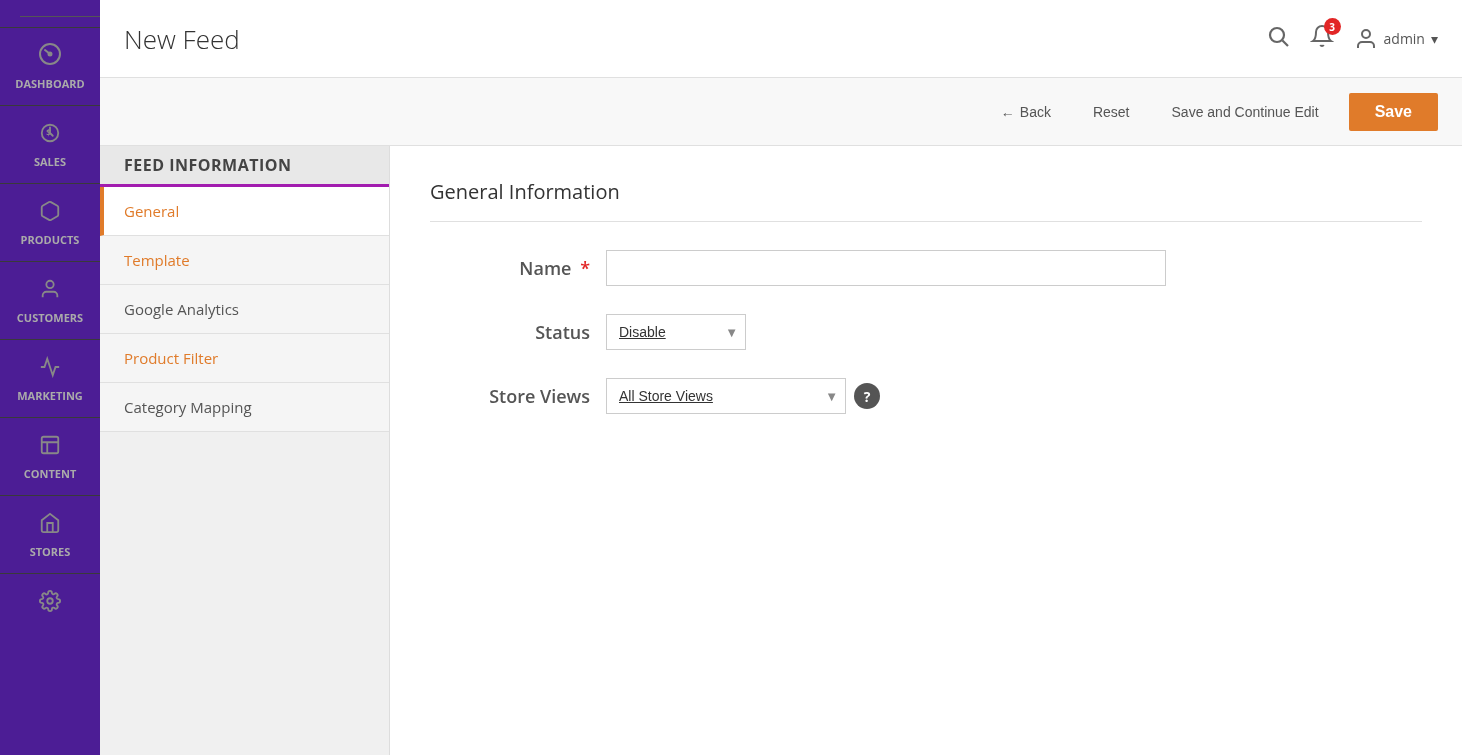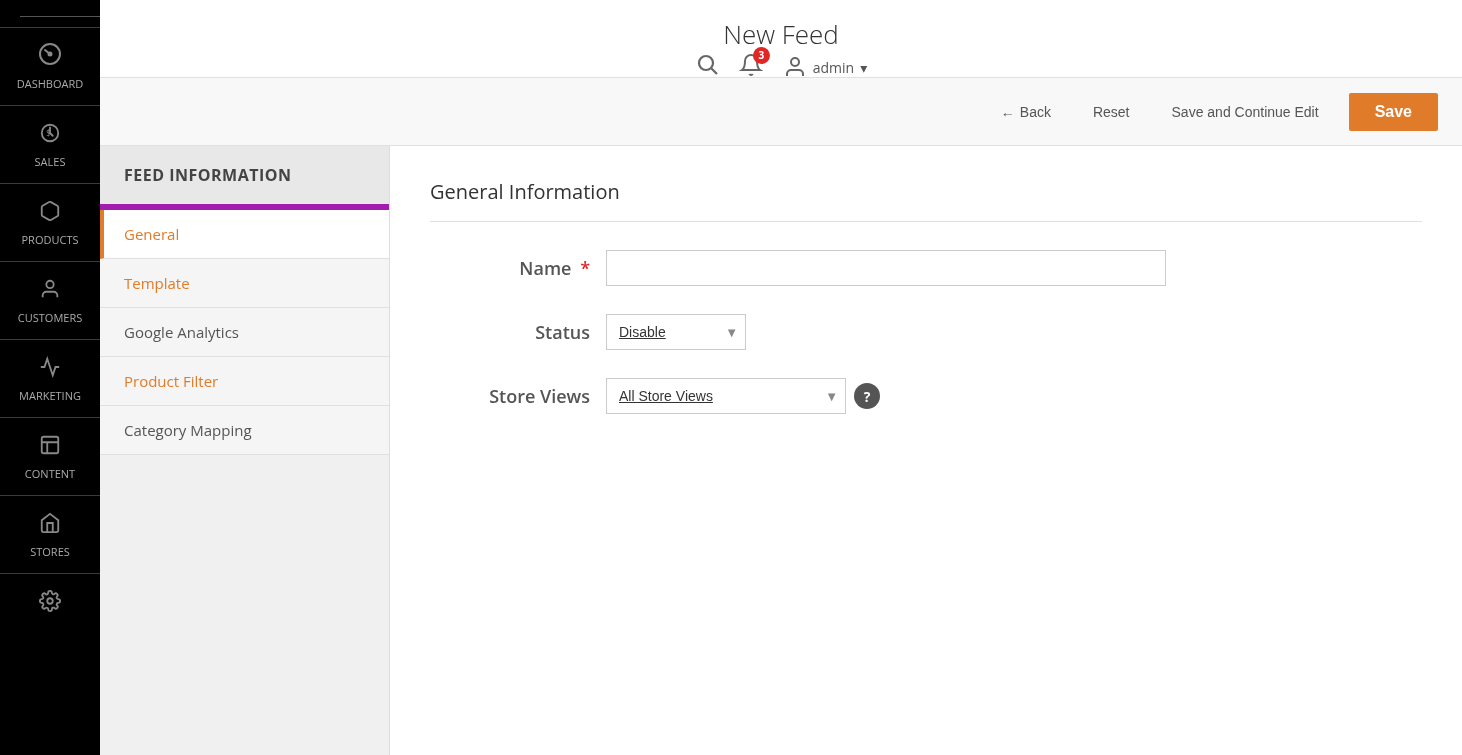--- a/index.html
+++ b/index.html
@@ -1,28 +1,29 @@
 <!DOCTYPE html>
 <html><head>
   <meta charset="utf-8">
   <style>
     * { box-sizing: border-box; margin: 0; padding: 0; }
     body { font-family: 'Open Sans', Arial, sans-serif; background: #f5f5f5; color: #333; display: flex; height: 755px; overflow: hidden; }
 
     
     .sidebar {
       width: 100px;
-      background: #000000;
+      background: #4c1d95;
       display: flex;
       flex-direction: column;
       align-items: flex-end;
       padding-top: 10px;
       flex-shrink: 0;
       height: 755px;
       overflow: hidden;
+      font-weight: bold;
     }
     .sidebar-item {
       display: flex;
       flex-direction: column;
       align-items: center;
       padding: 14px 5px;
       width: 100%;
       cursor: pointer;
       color: #aaa;
       font-size: 11px;
@@ -50,21 +51,20 @@
 
     
     .header {
       background: #fff;
       padding: 16px 24px;
       display: flex;
       align-items: center;
       justify-content: space-between;
       border-bottom: 1px solid #e0e0e0;
       height: 78px;
-      flex-direction: column;
     }
     .header-title {
       font-size: 26px;
       font-weight: 300;
       color: #333;
     }
     .header-actions {
       display: flex;
       align-items: center;
       gap: 20px;
@@ -141,26 +141,26 @@
     
     .left-nav {
       width: 290px;
       background: #f0f0f0;
       border-right: 1px solid #ddd;
       overflow-y: auto;
       flex-shrink: 0;
     }
     .left-nav-section-title {
       background: #e8e8e8;
-      padding: 18px 24px;
+      padding: 8px 24px;
       font-size: 16px;
       font-weight: 700;
       color: #444;
       letter-spacing: 0.5px;
-      border-bottom: 6px solid #a21caf;
+      border-bottom: 3px solid #a21caf;
     }
     .left-nav-item {
       padding: 14px 24px;
       font-size: 15px;
       color: #555;
       cursor: pointer;
       border-bottom: 1px solid #e0e0e0;
       background: #f5f5f5;
       position: relative;
     }

